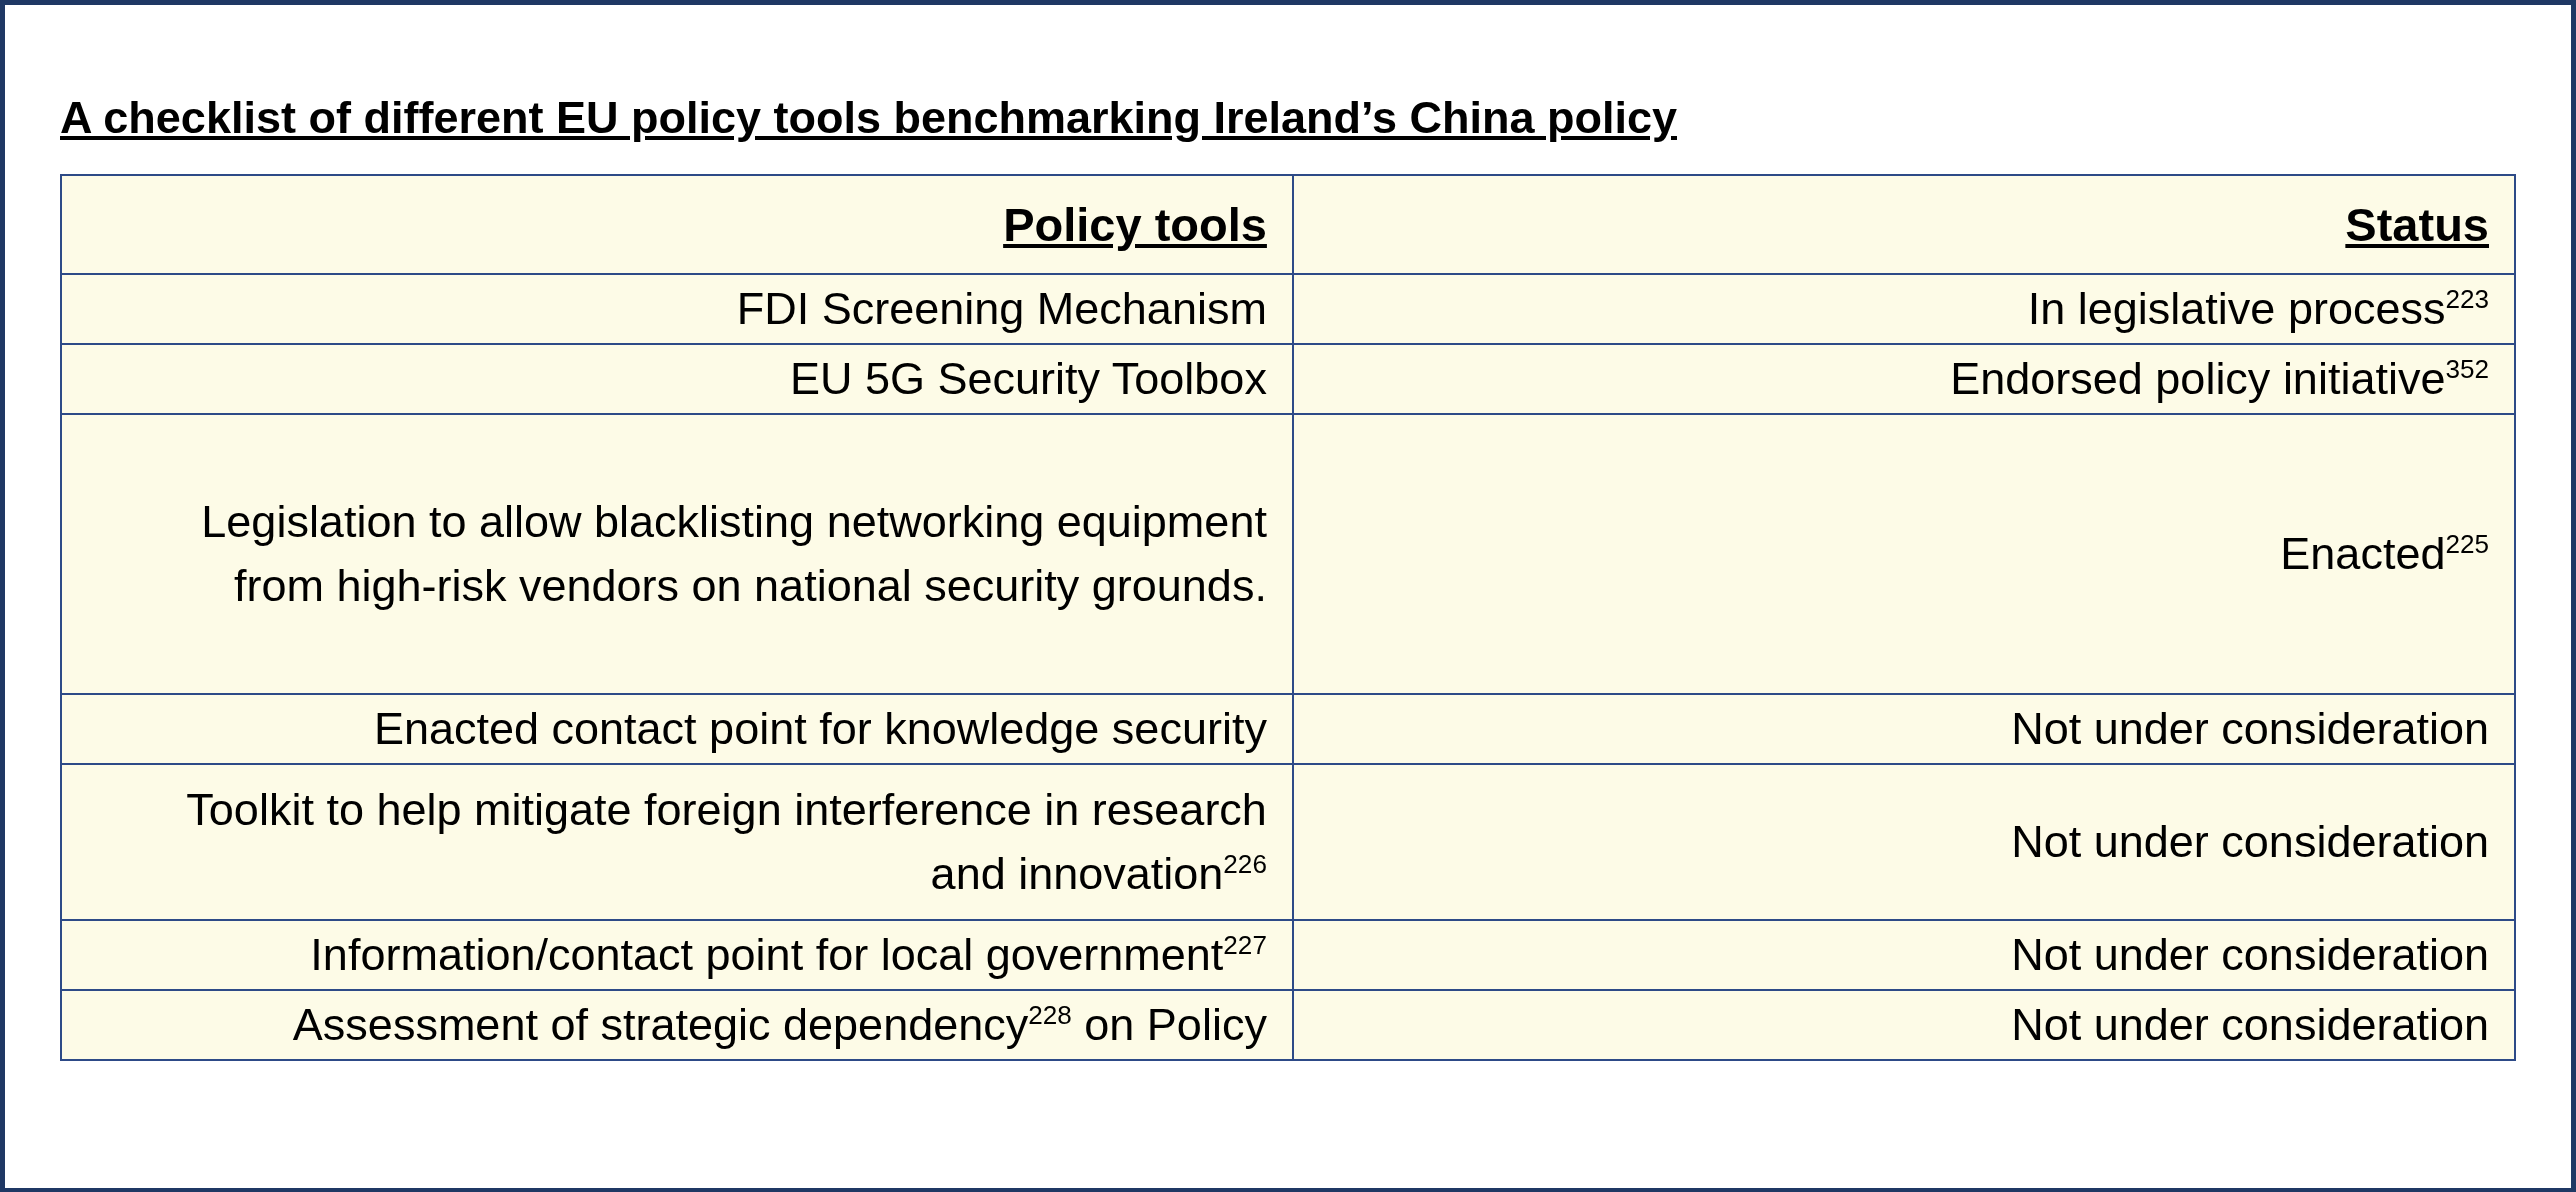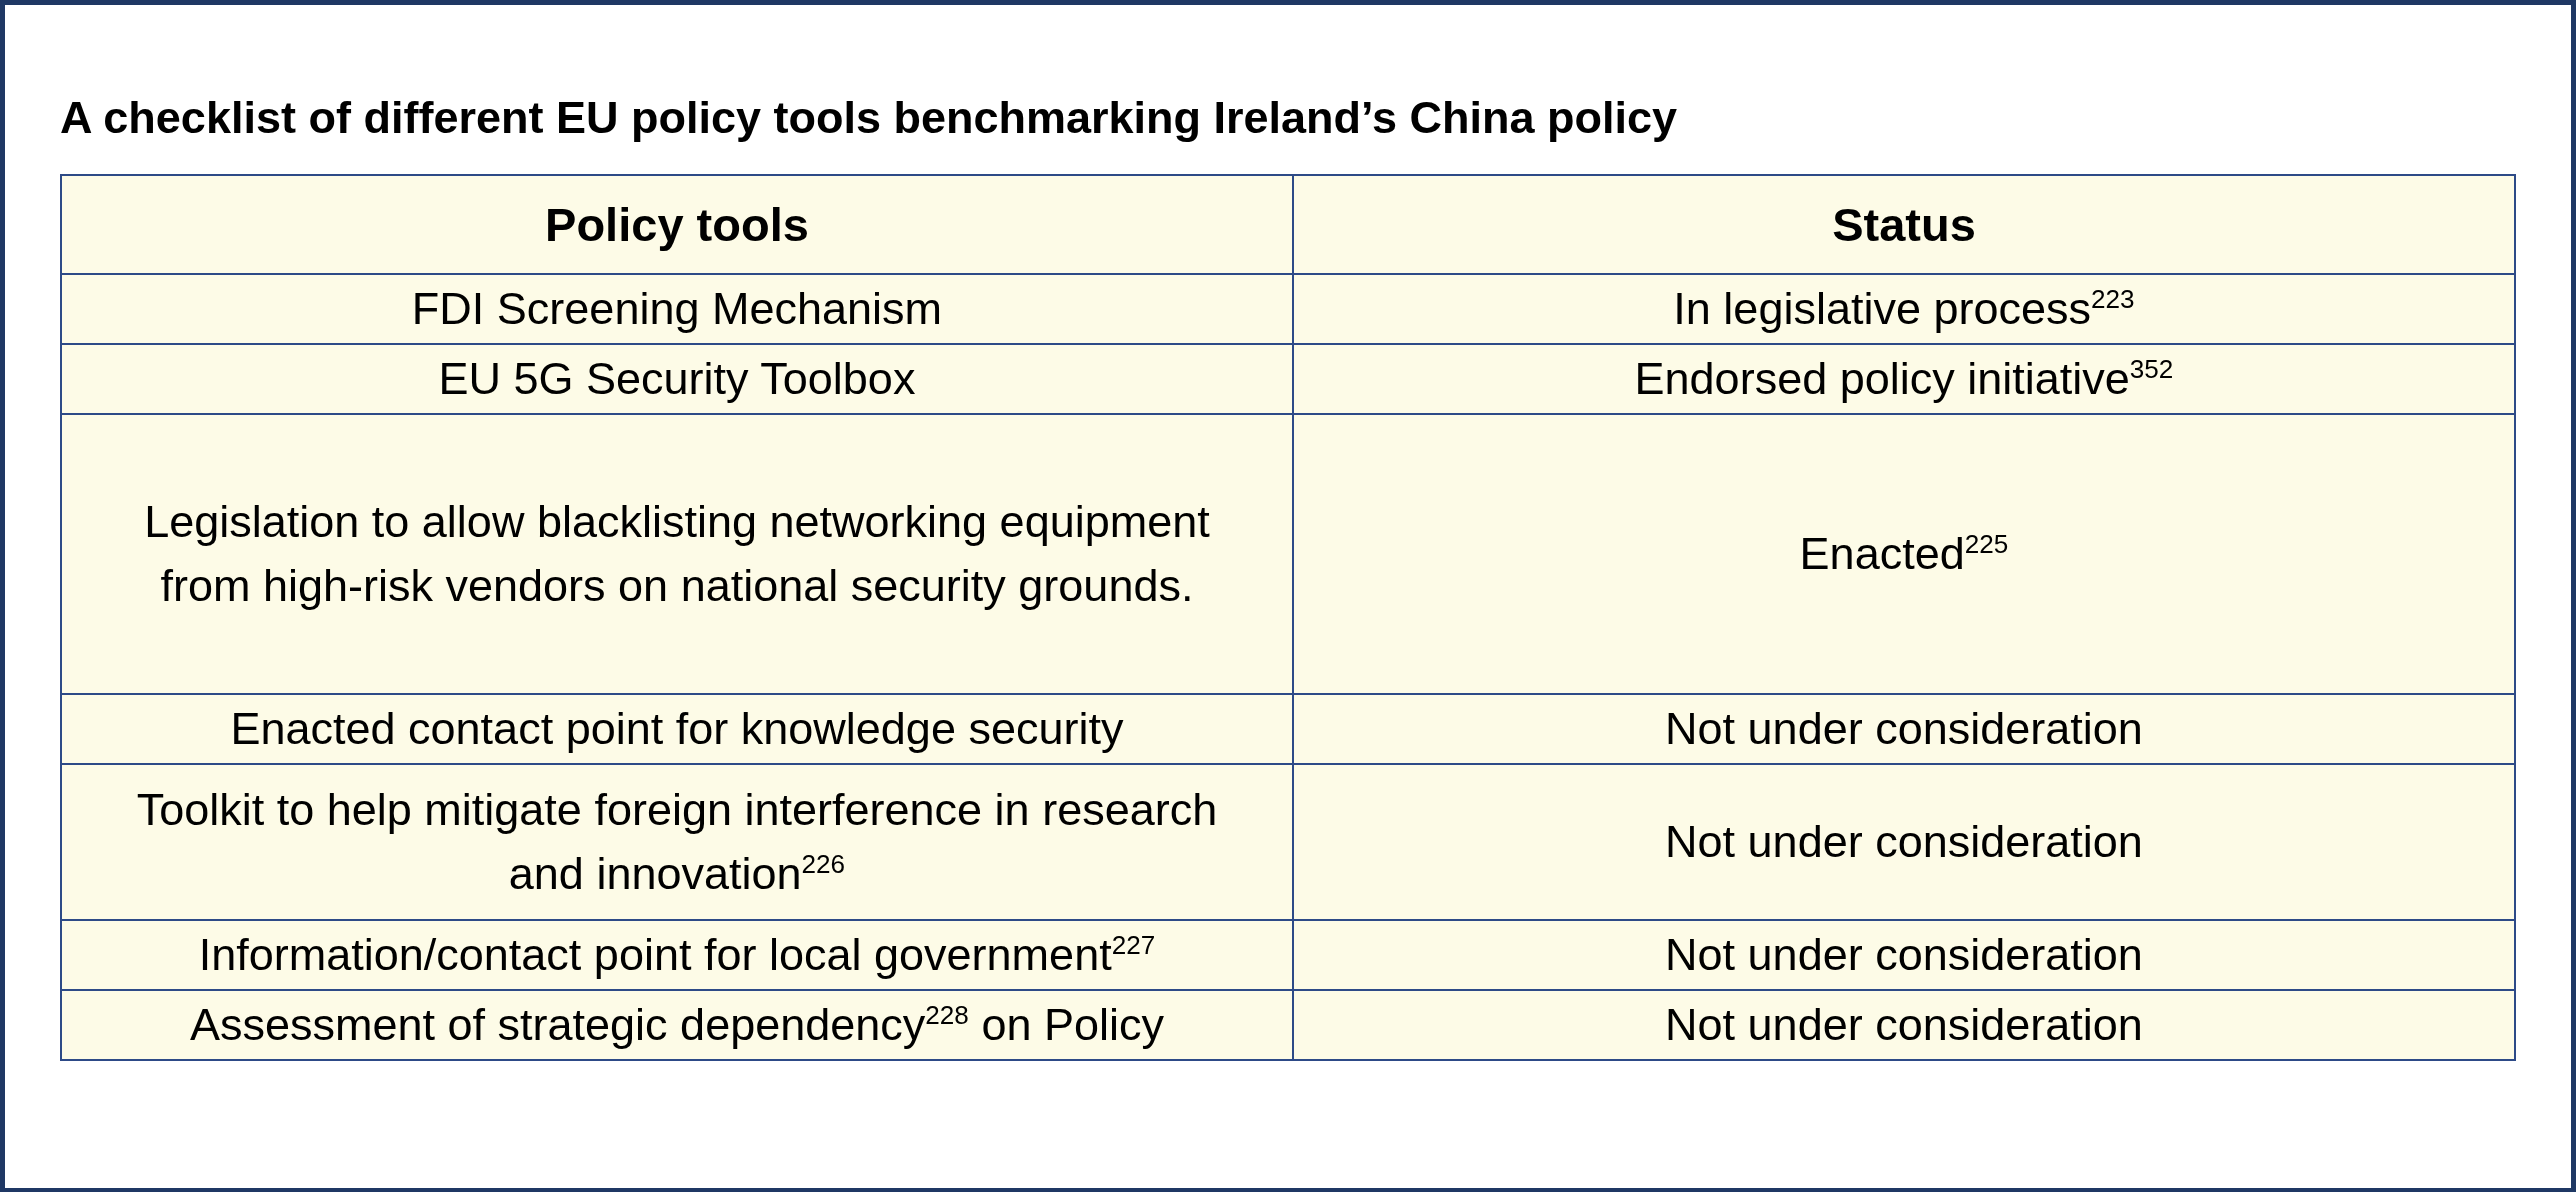--- a/index.html
+++ b/index.html
@@ -16,20 +16,21 @@
   .frame {
     box-sizing: border-box;
     width: 2576px;
     height: 1193px;
     border: 5.8px solid #1f3864;
     background: #ffffff;
     overflow: hidden;
   }
   .content {
     padding: 86px 55px 0 55px;
+    text-decoration: underline;
   }
   .doc-title {
     margin: 0 0 29px 0;
     font-size: 45px;
     line-height: 54px;
     font-weight: bold;
     color: #000000;
   }
   table.policy-table {
     border-collapse: collapse;
@@ -37,21 +38,21 @@
     width: 100%;
   }
   .policy-table col.c-tools  { width: 50.2%; }
   .policy-table col.c-status { width: 49.8%; }
   .policy-table th,
   .policy-table td {
     border: 2.2px solid #2d4a87;
     background: #fdfbe7;
     padding: 0 25px;
     vertical-align: middle;
-    text-align: center;
+    text-align: right;
     font-size: 45px;
     line-height: 64px;
     color: #000000;
     overflow: hidden;
   }
   .policy-table th {
     font-size: 47px;
     font-weight: bold;
   }
   tr.row-header  { height: 99px; }

